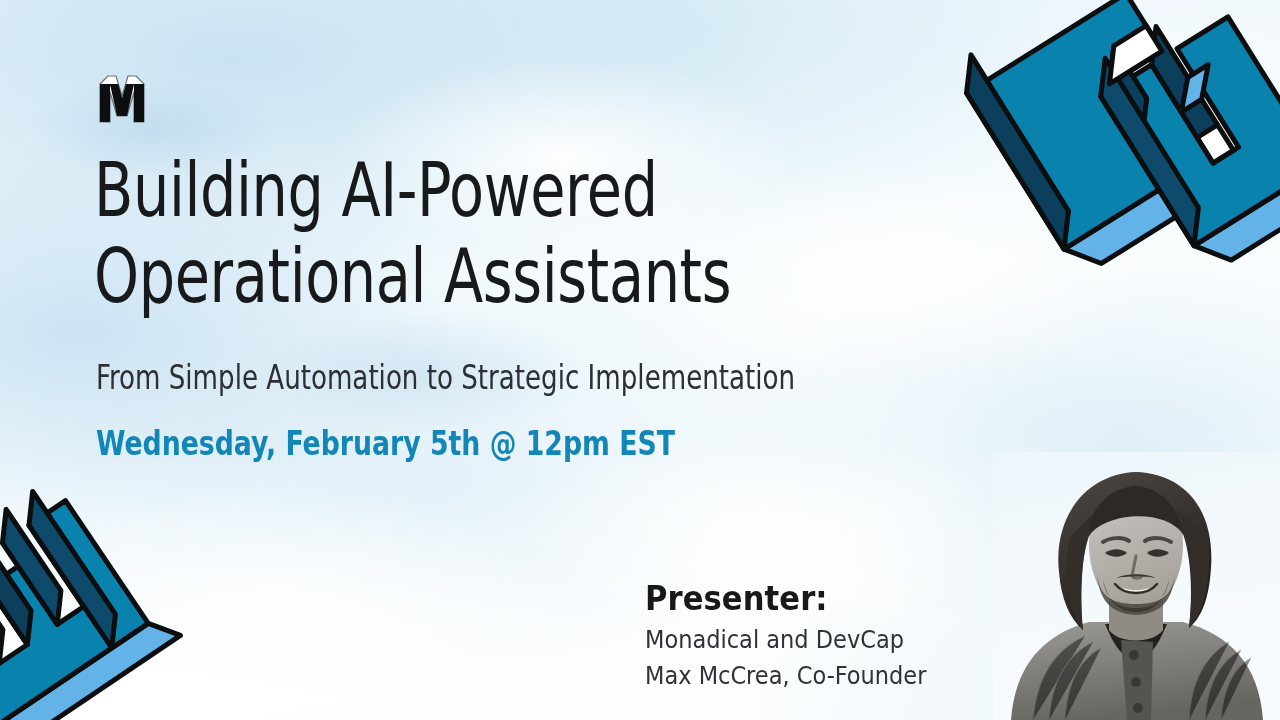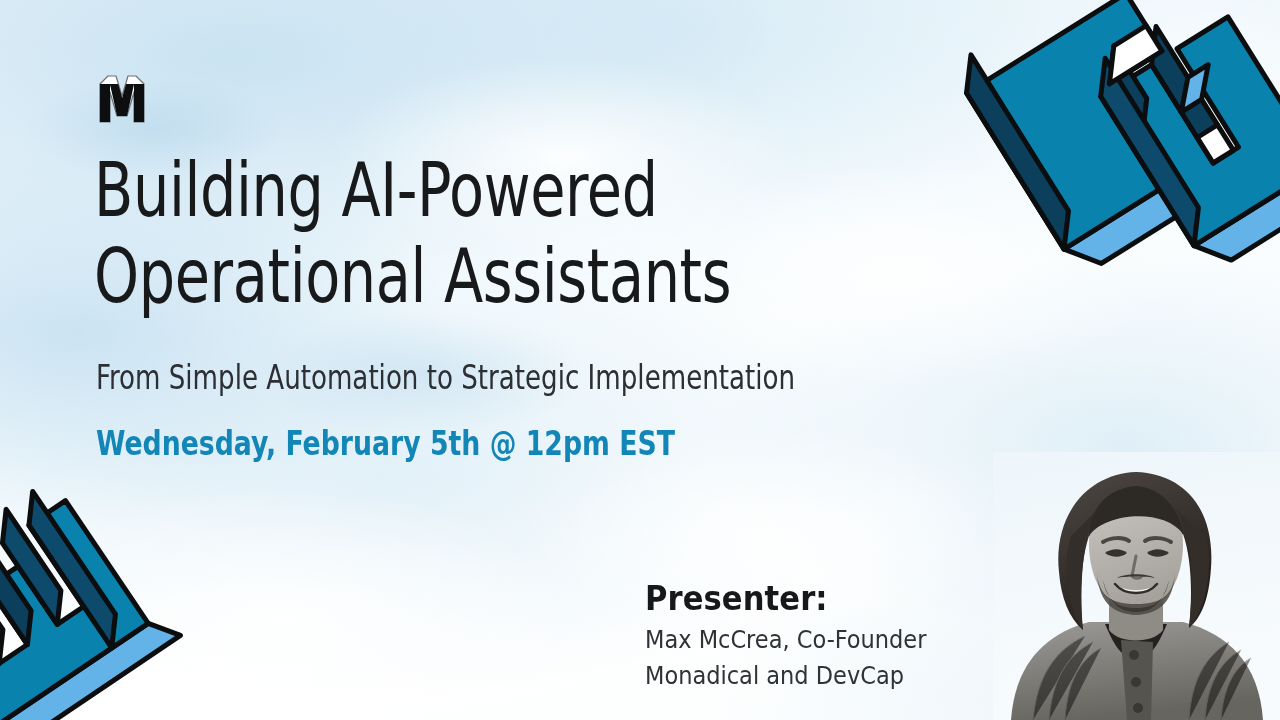--- a/index.html
+++ b/index.html
@@ -210,22 +210,22 @@
 
   <div class="headline">
     <h1 class="title">Building AI-Powered
 Operational Assistants</h1>
     <div class="subtitle">From Simple Automation to Strategic Implementation</div>
     <div class="event-date">Wednesday, February 5th @ 12pm EST</div>
   </div>
 
   <div class="presenter">
     <div class="presenter-label">Presenter:</div>
+    <div class="presenter-line">Monadical and DevCap</div>
     <div class="presenter-line">Max McCrea, Co-Founder</div>
-    <div class="presenter-line">Monadical and DevCap</div>
   </div>
 
   <div class="photo-wrap">
     <svg viewBox="0 0 287 268" width="287" height="268" aria-hidden="true">
       <defs>
         <linearGradient id="photoBg" x1="0" y1="0" x2="0.2" y2="1">
           <stop offset="0%" stop-color="#eef6fb"></stop>
           <stop offset="100%" stop-color="#f8fbfd"></stop>
         </linearGradient>
         <linearGradient id="shirtG" x1="0" y1="0" x2="0.3" y2="1">

